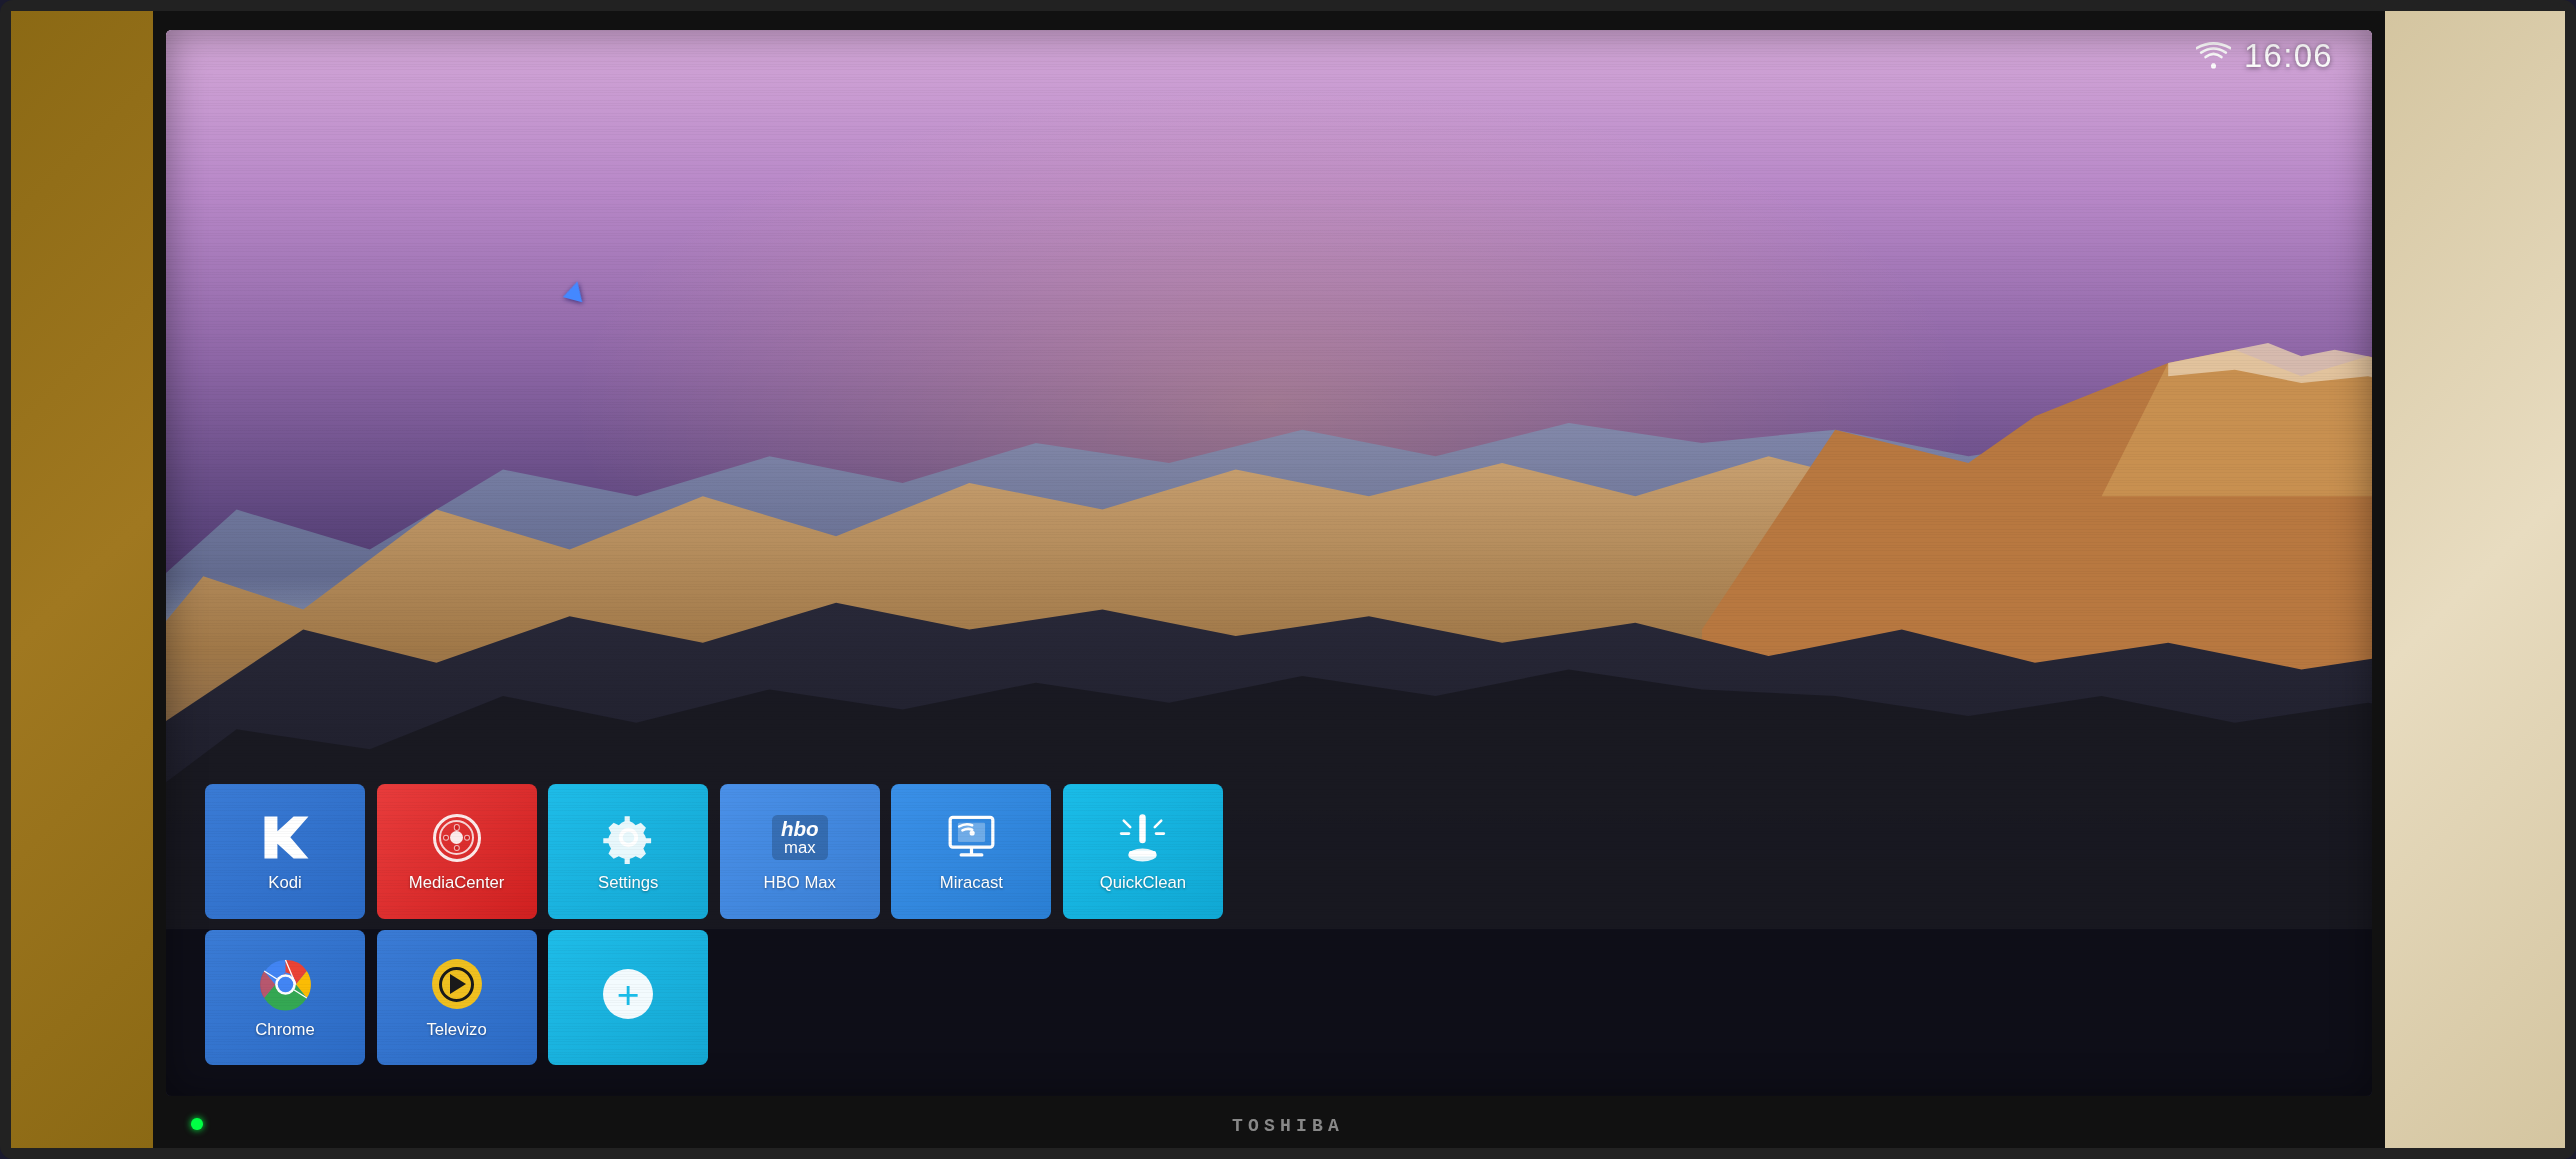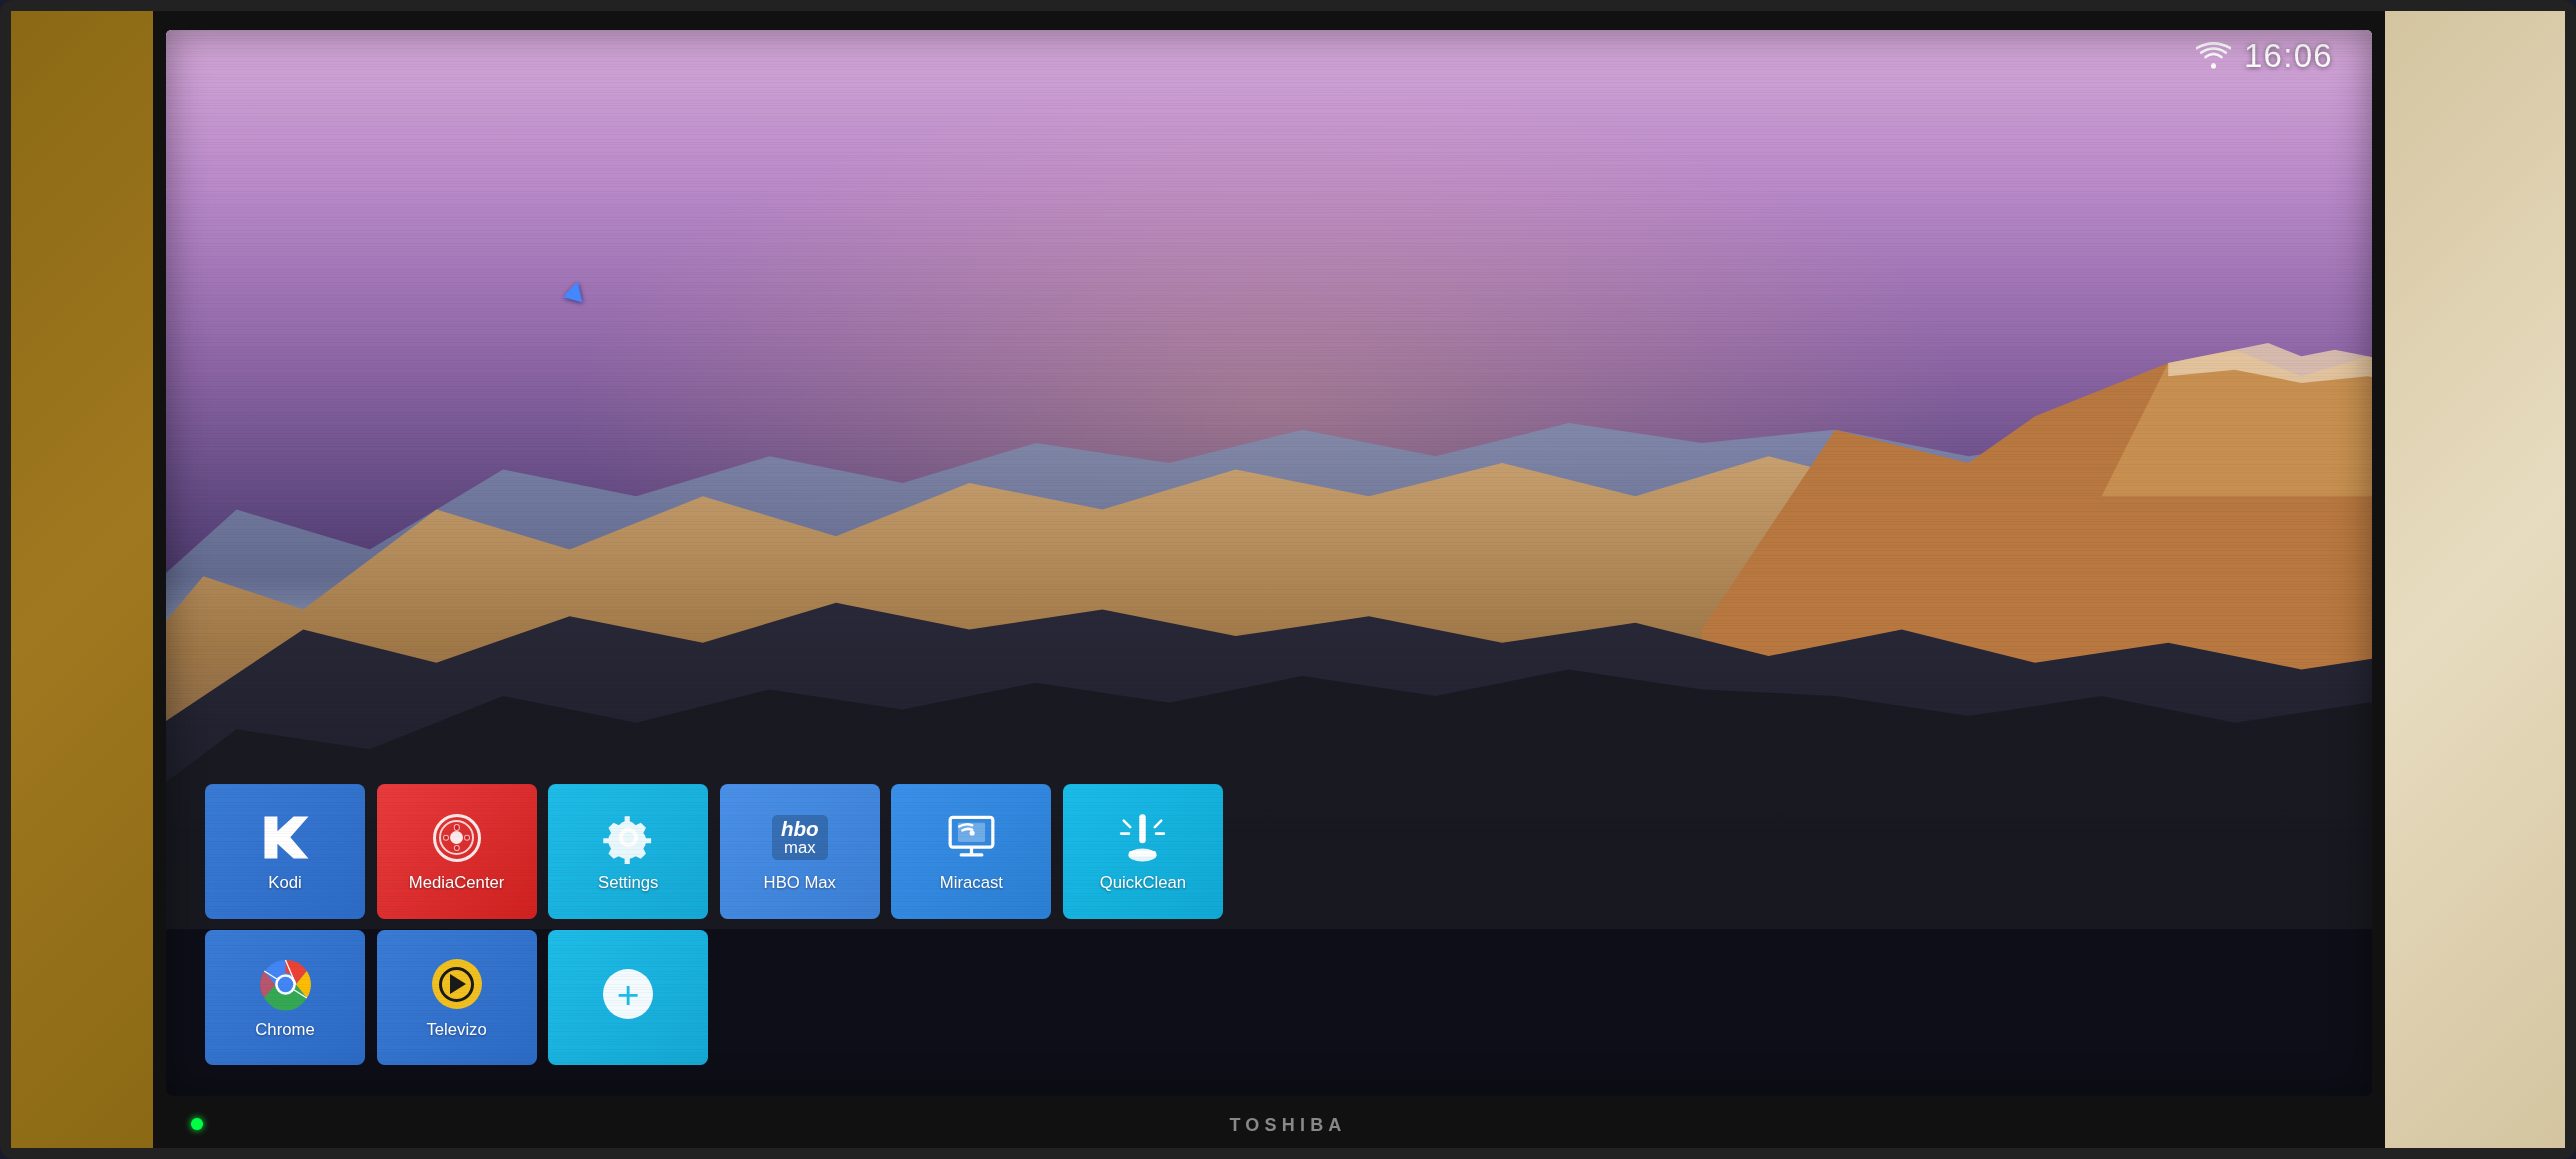--- a/index.html
+++ b/index.html
@@ -271,20 +271,21 @@
     .tv-brand {
       position: absolute;
       bottom: 11.6px;
       left: 50%;
       transform: translateX(-50%);
       color: #888;
       font-size: 18px;
       font-weight: 700;
       letter-spacing: 5.2px;
       z-index: 5;
+      font-family: Liberation Mono, monospace;
     }
 
     
     .cursor {
       position: absolute;
       top: 251px;
       left: 412px;
       width: 0;
       height: 0;
       border-left: 13px solid transparent;

